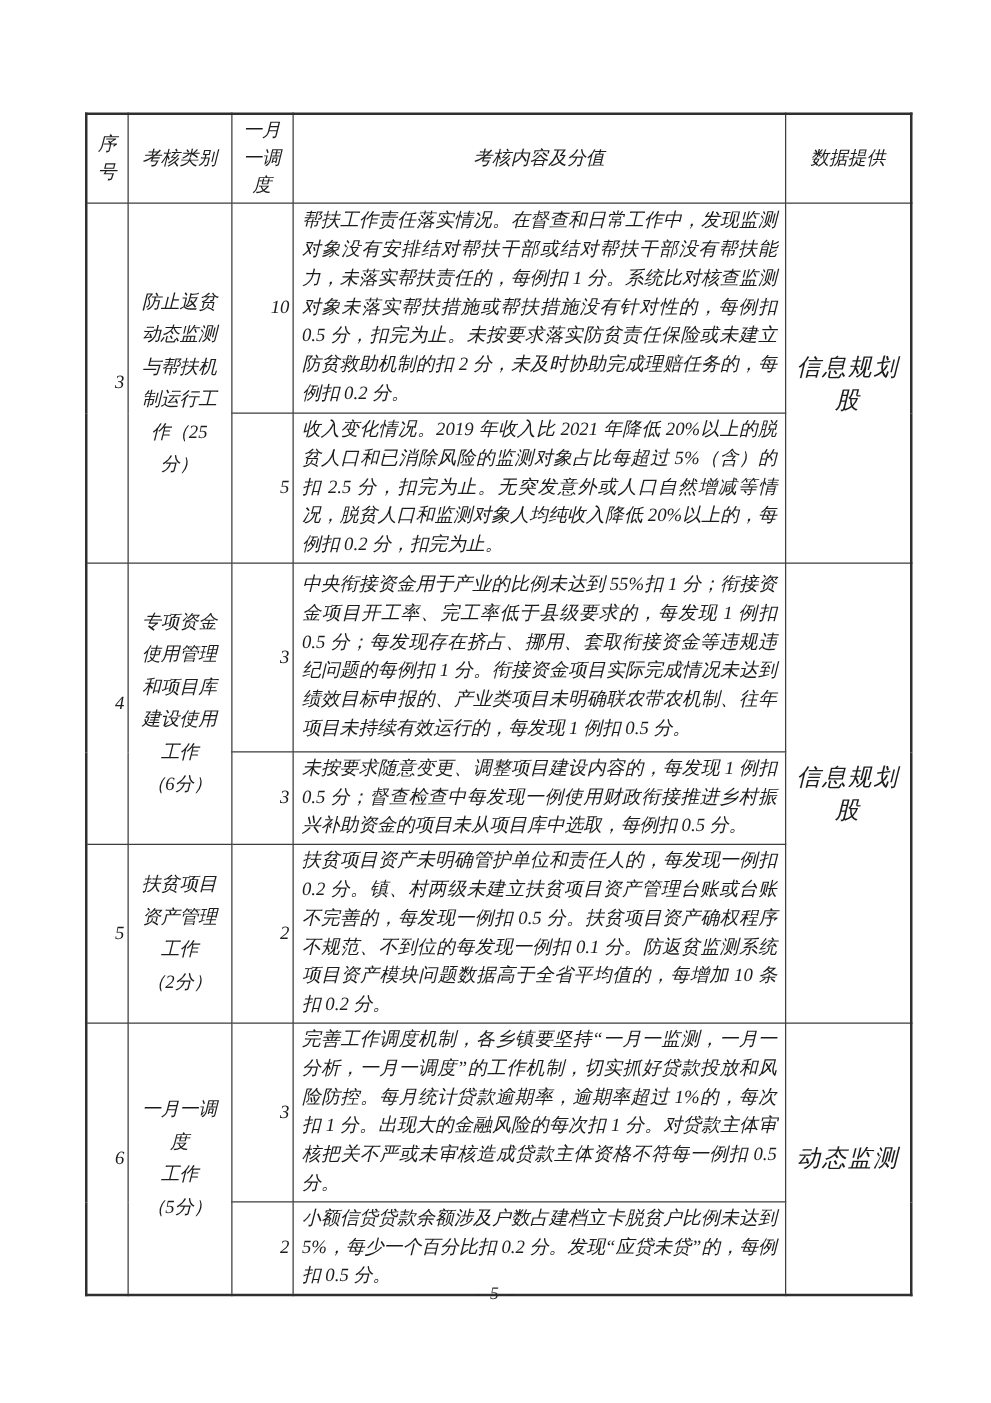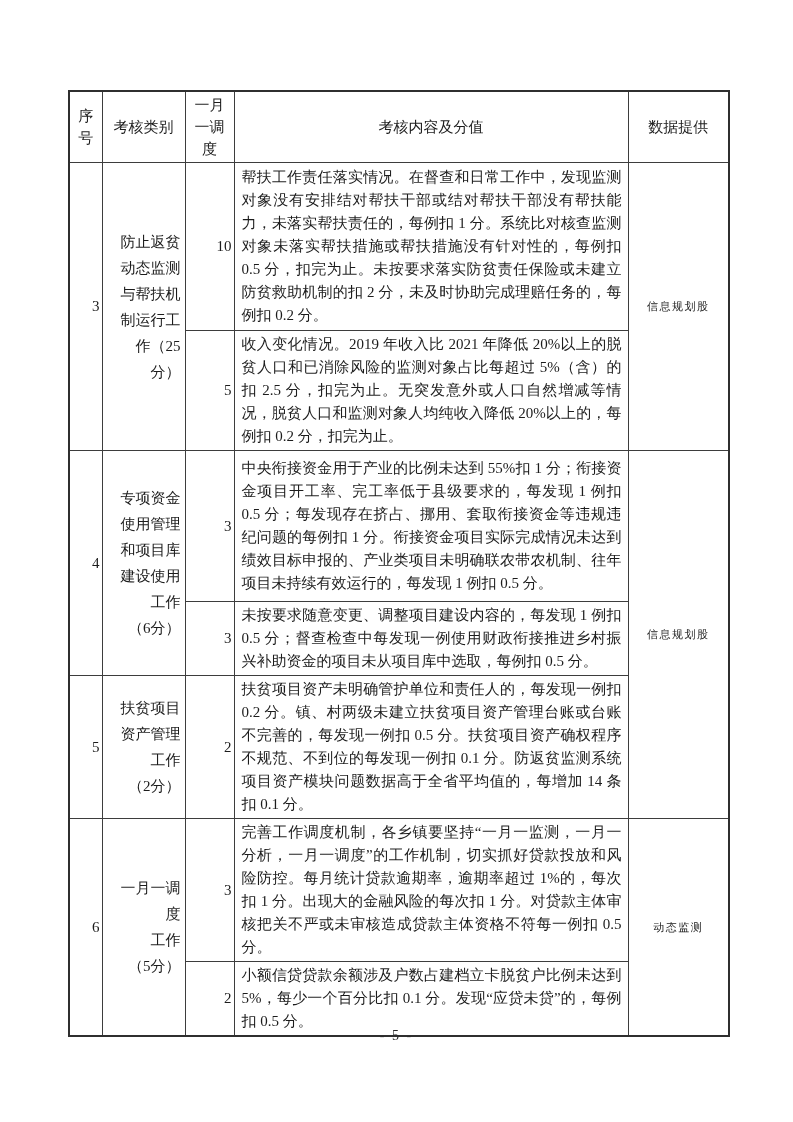--- a/index.html
+++ b/index.html
@@ -2,21 +2,21 @@
 <html lang="zh"><head>
 <meta charset="utf-8">
 <style>
   html,body { margin:0; padding:0; }
   body {
     width:793px; height:1122px;
     background:#ffffff;
     font-family:"Liberation Serif","DejaVu Serif",serif;
     color:#1c1c1c;
   }
-  .sheet { position:relative; width:793px; height:1122px; overflow:hidden; }
+  .sheet { position:relative; width:793px; height:1122px; overflow:hidden;font-style:italic; }
 
   table.assess {
     position:absolute; left:68px; top:90px;
     width:660px;
     border-collapse:collapse;
     table-layout:fixed;
     border:2px solid #2f2f2f;
   }
   .assess th, .assess td {
     border:1px solid #3d3d3d;
@@ -38,36 +38,36 @@
   .h-r5  { height:139px; }
   .h-r6a { height:139px; }
   .h-r6b { height:66px; }
 
   .cell-no, .cell-weight {
     text-align:right;
     font-size:15px;
     padding:0 2px;
   }
   .cell-category {
-    text-align:right;
+    text-align:center;
     font-size:15px;
     line-height:26px;
     white-space:pre-line;
     padding:0 4px;
   }
   .cell-content {
     font-size:15px;
     line-height:23px;
     text-align:justify;
     text-justify:inter-character;
     padding:2px 6px 2px 7px;
   }
   .cell-provider {
     text-align:center;
-    font-size:11px;
+    font-size:19px;
     letter-spacing:1.5px;
     padding:0 3px;
     margin-top:44px;
   }
   .footer {
     position:absolute;
     left:0; top:1028px;
     width:793px;
     text-align:center;
     font-size:14px;
@@ -131,34 +131,34 @@
       <td class="cell-content">未按要求随意变更、调整项目建设内容的，每发现 1 例扣 0.5 分；督查检查中每发现一例使用财政衔接推进乡村振兴补助资金的项目未从项目库中选取，每例扣 0.5 分。</td>
     </tr>
 
     <tr class="h-r5">
       <td class="cell-no">5</td>
       <td class="cell-category">扶贫项目
 资产管理
 工作
 （2分）</td>
       <td class="cell-weight">2</td>
-      <td class="cell-content">扶贫项目资产未明确管护单位和责任人的，每发现一例扣 0.2 分。镇、村两级未建立扶贫项目资产管理台账或台账不完善的，每发现一例扣 0.5 分。扶贫项目资产确权程序不规范、不到位的每发现一例扣 0.1 分。防返贫监测系统项目资产模块问题数据高于全省平均值的，每增加 14 条扣 0.1 分。</td>
+      <td class="cell-content">扶贫项目资产未明确管护单位和责任人的，每发现一例扣 0.2 分。镇、村两级未建立扶贫项目资产管理台账或台账不完善的，每发现一例扣 0.5 分。扶贫项目资产确权程序不规范、不到位的每发现一例扣 0.1 分。防返贫监测系统项目资产模块问题数据高于全省平均值的，每增加 10 条扣 0.2 分。</td>
     </tr>
 
     <tr class="h-r6a">
       <td class="cell-no" rowspan="2">6</td>
       <td class="cell-category" rowspan="2">一月一调度
 工作
 （5分）</td>
       <td class="cell-weight">3</td>
       <td class="cell-content">完善工作调度机制，各乡镇要坚持“一月一监测，一月一分析，一月一调度”的工作机制，切实抓好贷款投放和风险防控。每月统计贷款逾期率，逾期率超过 1%的，每次扣 1 分。出现大的金融风险的每次扣 1 分。对贷款主体审核把关不严或未审核造成贷款主体资格不符每一例扣 0.5 分。</td>
       <td class="cell-provider" rowspan="2">动态监测</td>
     </tr>
     <tr class="h-r6b">
       <td class="cell-weight">2</td>
-      <td class="cell-content">小额信贷贷款余额涉及户数占建档立卡脱贫户比例未达到 5%，每少一个百分比扣 0.1 分。发现“应贷未贷”的，每例扣 0.5 分。</td>
+      <td class="cell-content">小额信贷贷款余额涉及户数占建档立卡脱贫户比例未达到 5%，每少一个百分比扣 0.2 分。发现“应贷未贷”的，每例扣 0.5 分。</td>
     </tr>
   </tbody>
     </table>
 
   <div class="footer">- 5 -</div>
 
 </div>
 
 </body></html>

